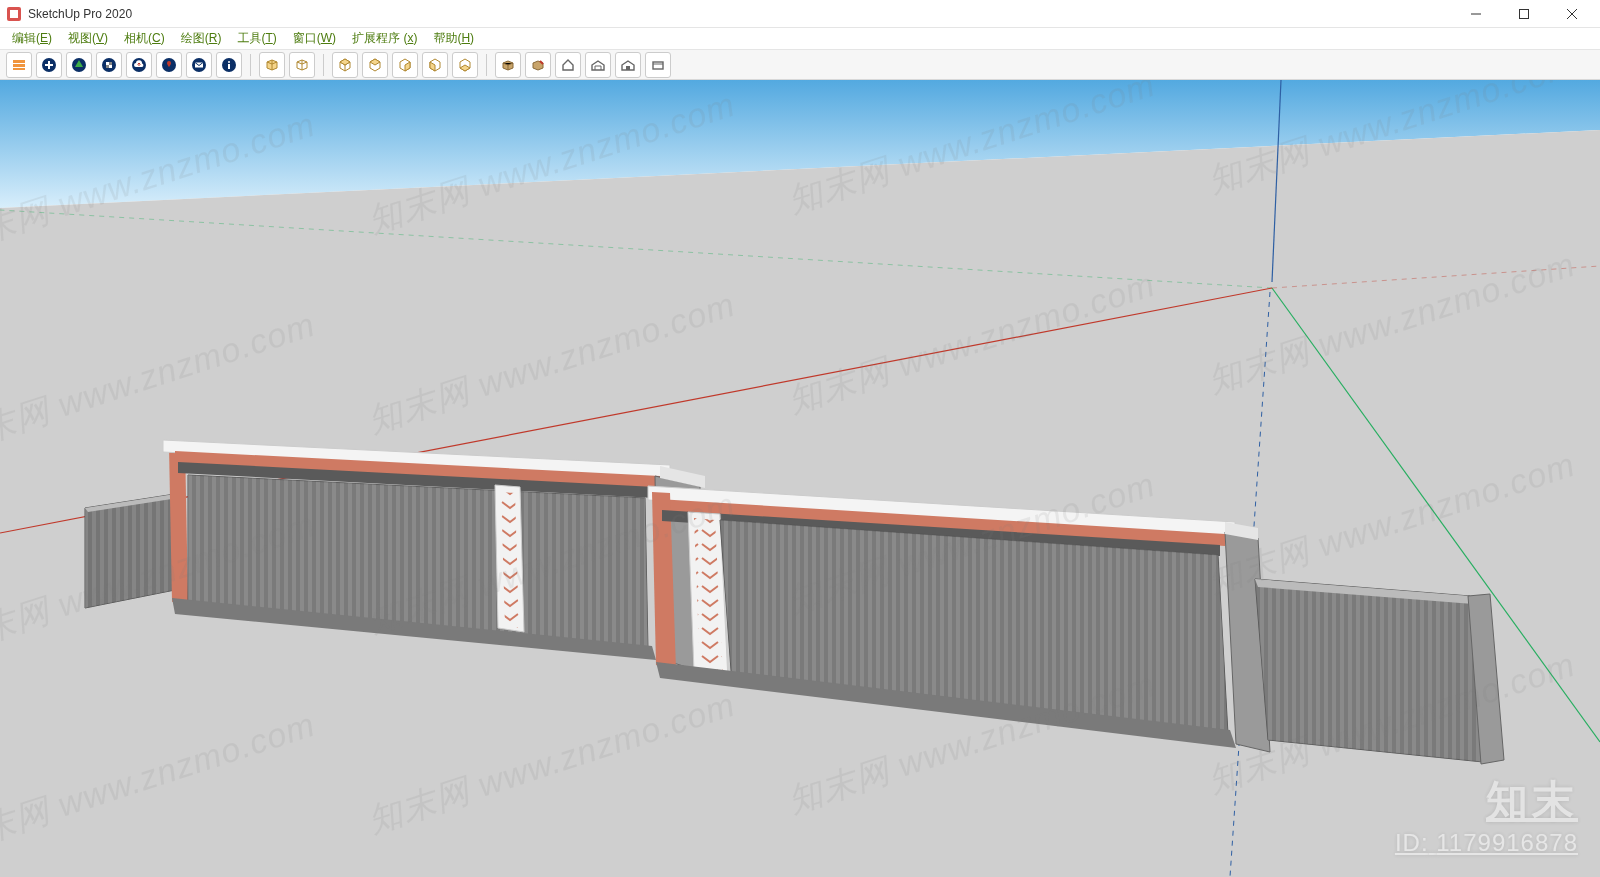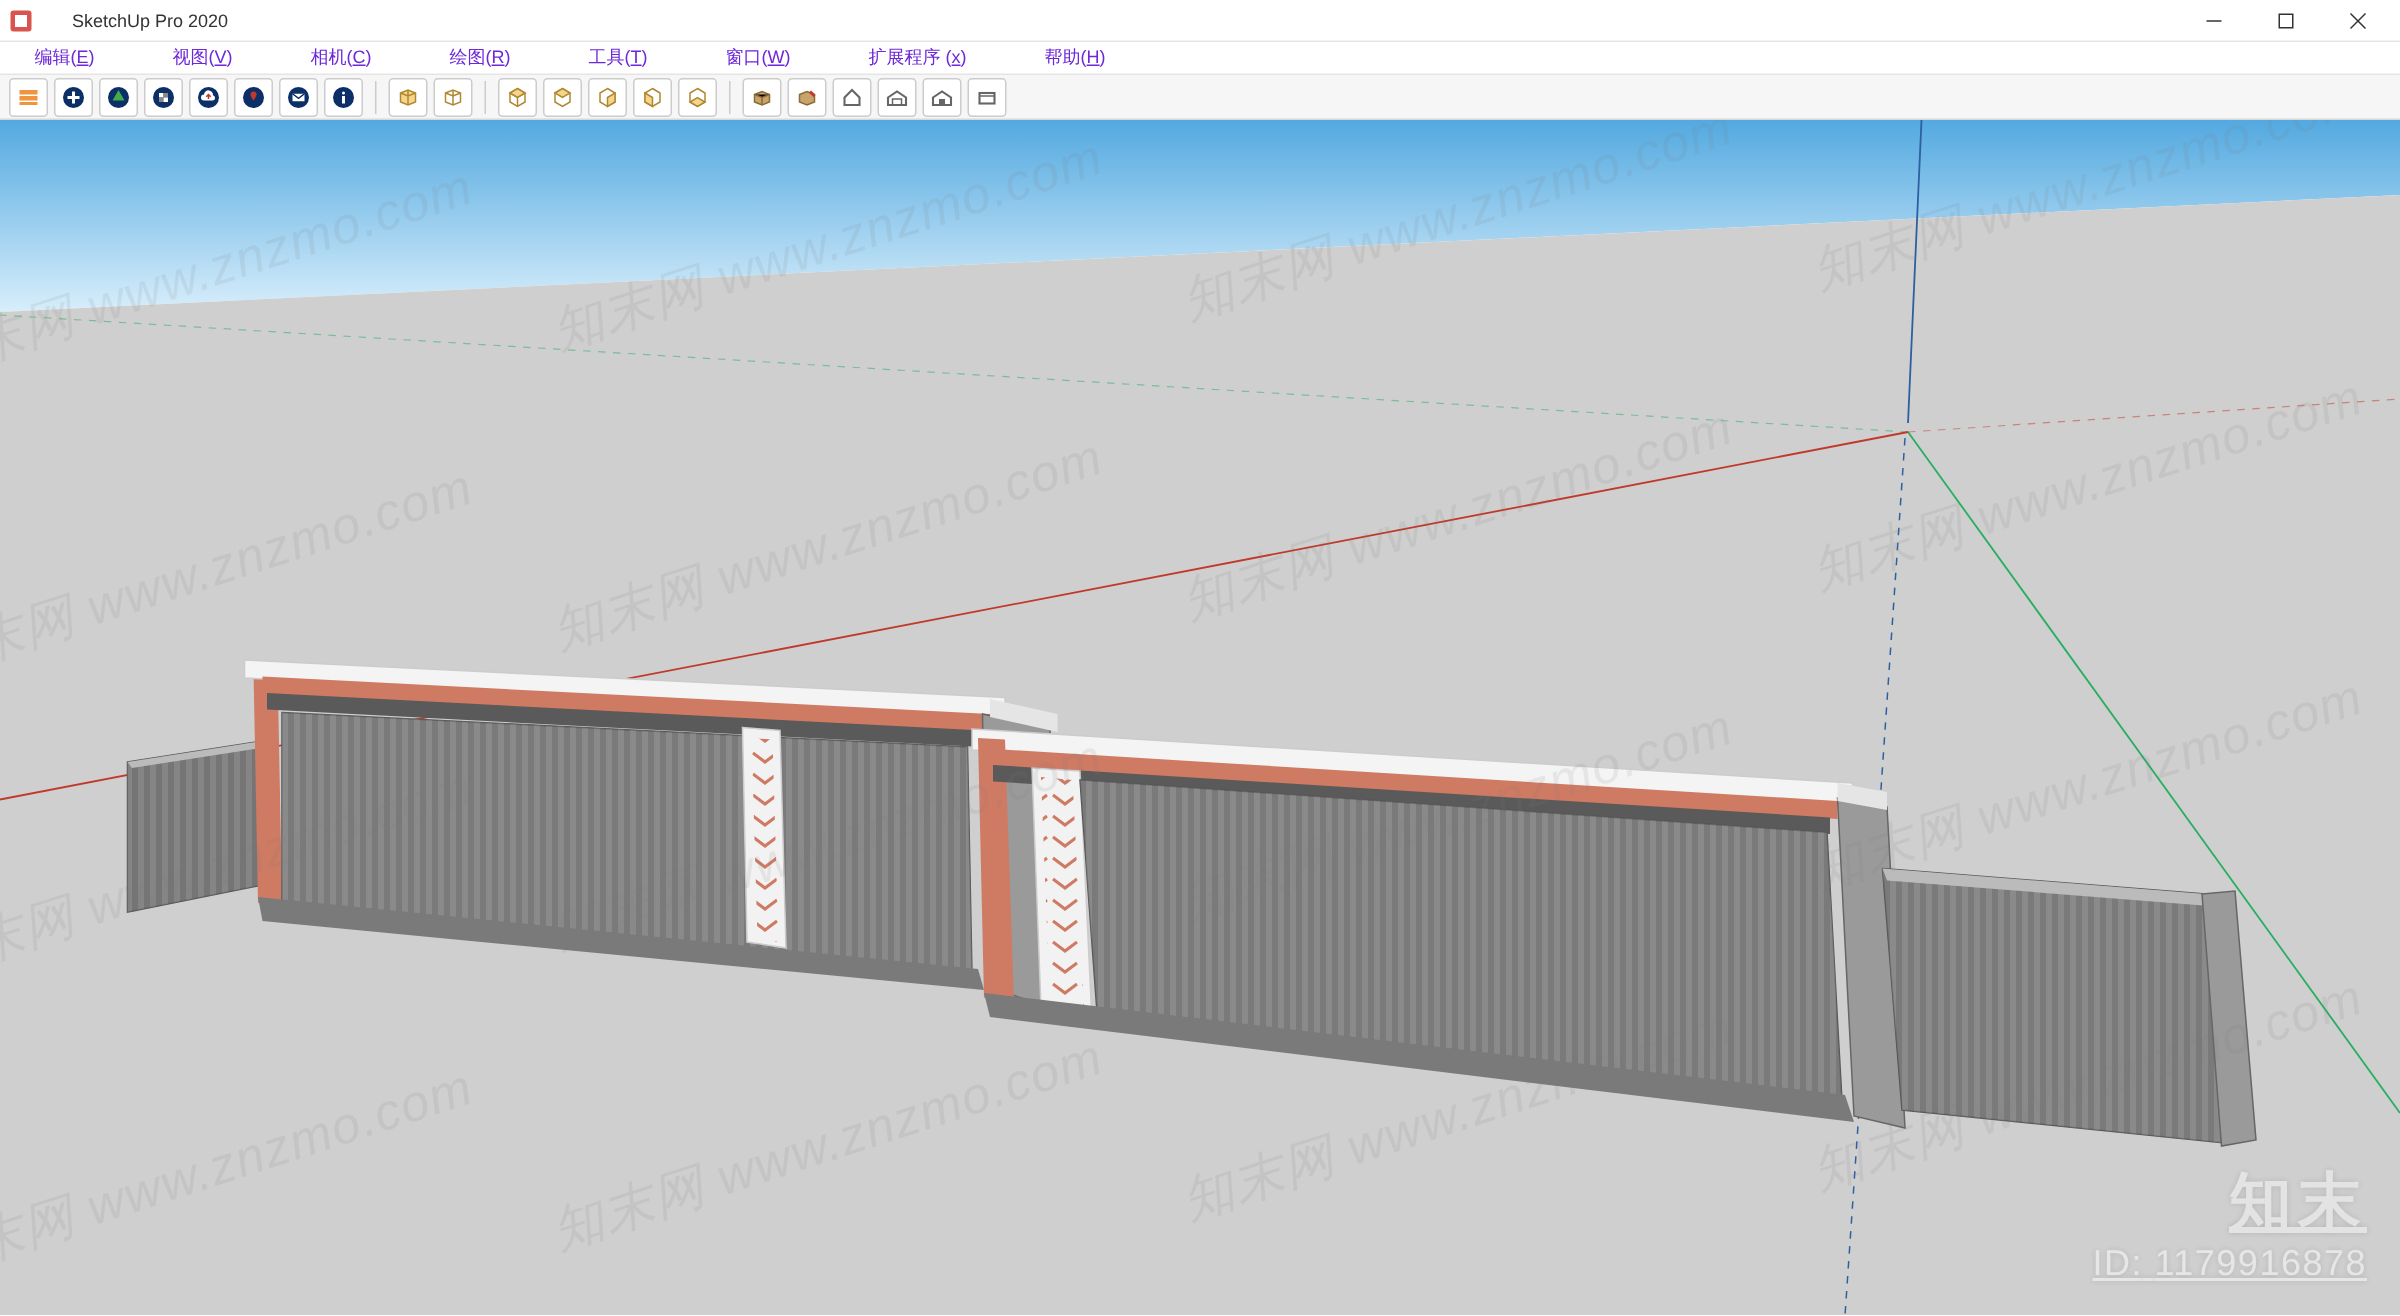--- a/index.html
+++ b/index.html
@@ -1,24 +1,24 @@
 <!DOCTYPE html>
 <html><head>
 <meta charset="utf-8">
 <style>
   html,body{margin:0;padding:0;width:1600px;height:877px;font-family:"Microsoft YaHei","Segoe UI",sans-serif;background:#fff;overflow:hidden;color:#000;}
   
   .titlebar{height:28px;background:#fff;display:flex;align-items:center;padding:0 6px;font-size:12px;color:#333;border-bottom:1px solid #e5e5e5;box-sizing:border-box;}
   .titlebar .app-icon{width:16px;height:16px;margin-right:6px;}
-  .titlebar .title{flex:1;margin-left:20px;}
+  .titlebar .title{flex:1;}
   .win-btns{display:flex;gap:4px;}
   .win-btn{width:44px;height:28px;display:flex;align-items:center;justify-content:center;}
   .win-btn svg{width:12px;height:12px;stroke:#333;stroke-width:1;fill:none;}
   
-  .menubar{height:22px;display:flex;align-items:center;padding:0 15px;font-size:12px;color:#6d28d9;background:#fff;border-bottom:1px solid #e5e5e5;box-sizing:border-box;gap:36px;}
+  .menubar{height:22px;display:flex;align-items:center;padding:0 4px;font-size:12px;color:#4d7c0f;background:#fff;border-bottom:1px solid #e5e5e5;box-sizing:border-box;}
   .menubar .menu-item{padding:2px 8px;white-space:nowrap;}
   .menubar .menu-item u{text-decoration:underline;}
   
   .toolbar{height:30px;display:flex;align-items:center;padding:0 6px;background:#f6f6f6;border-bottom:1px solid #d8d8d8;box-sizing:border-box;gap:4px;}
   .tsep{width:1px;height:22px;background:#ccc;margin:0 4px;}
   .tbtn{width:24px;height:24px;border:1px solid #ccc;border-radius:3px;display:flex;align-items:center;justify-content:center;background:#fff;}
   .tbtn svg{width:16px;height:16px;}
   
   .viewport{position:relative;height:797px;width:1600px;overflow:hidden;}
   .viewport svg.scene{position:absolute;top:0;left:0;}

